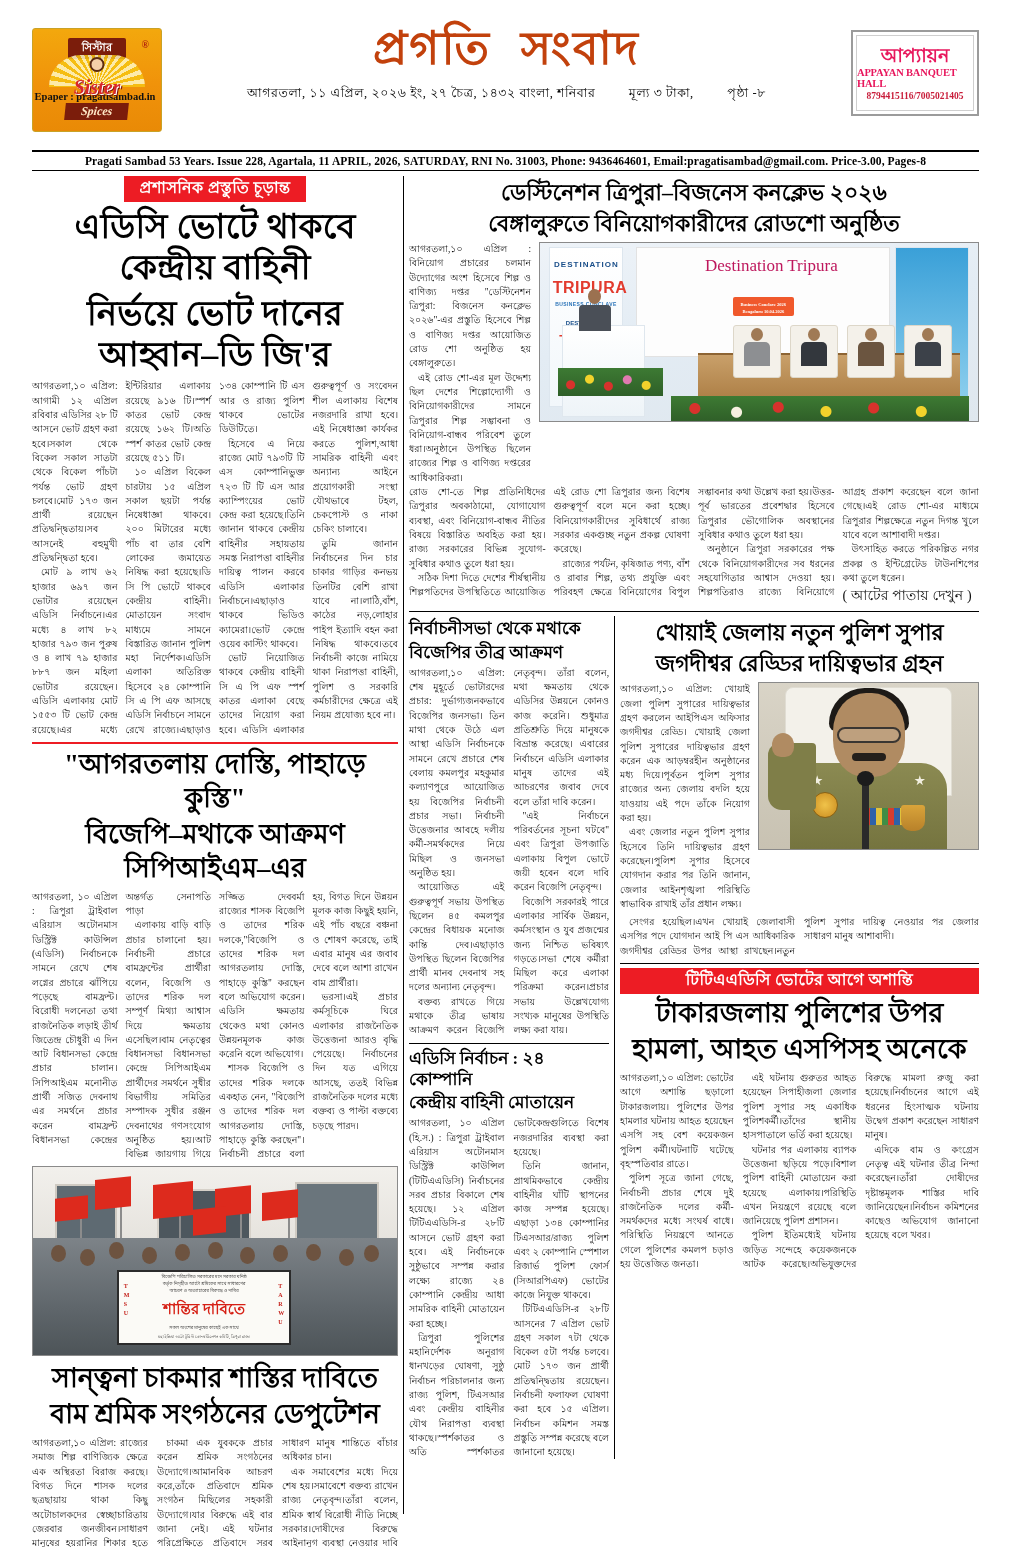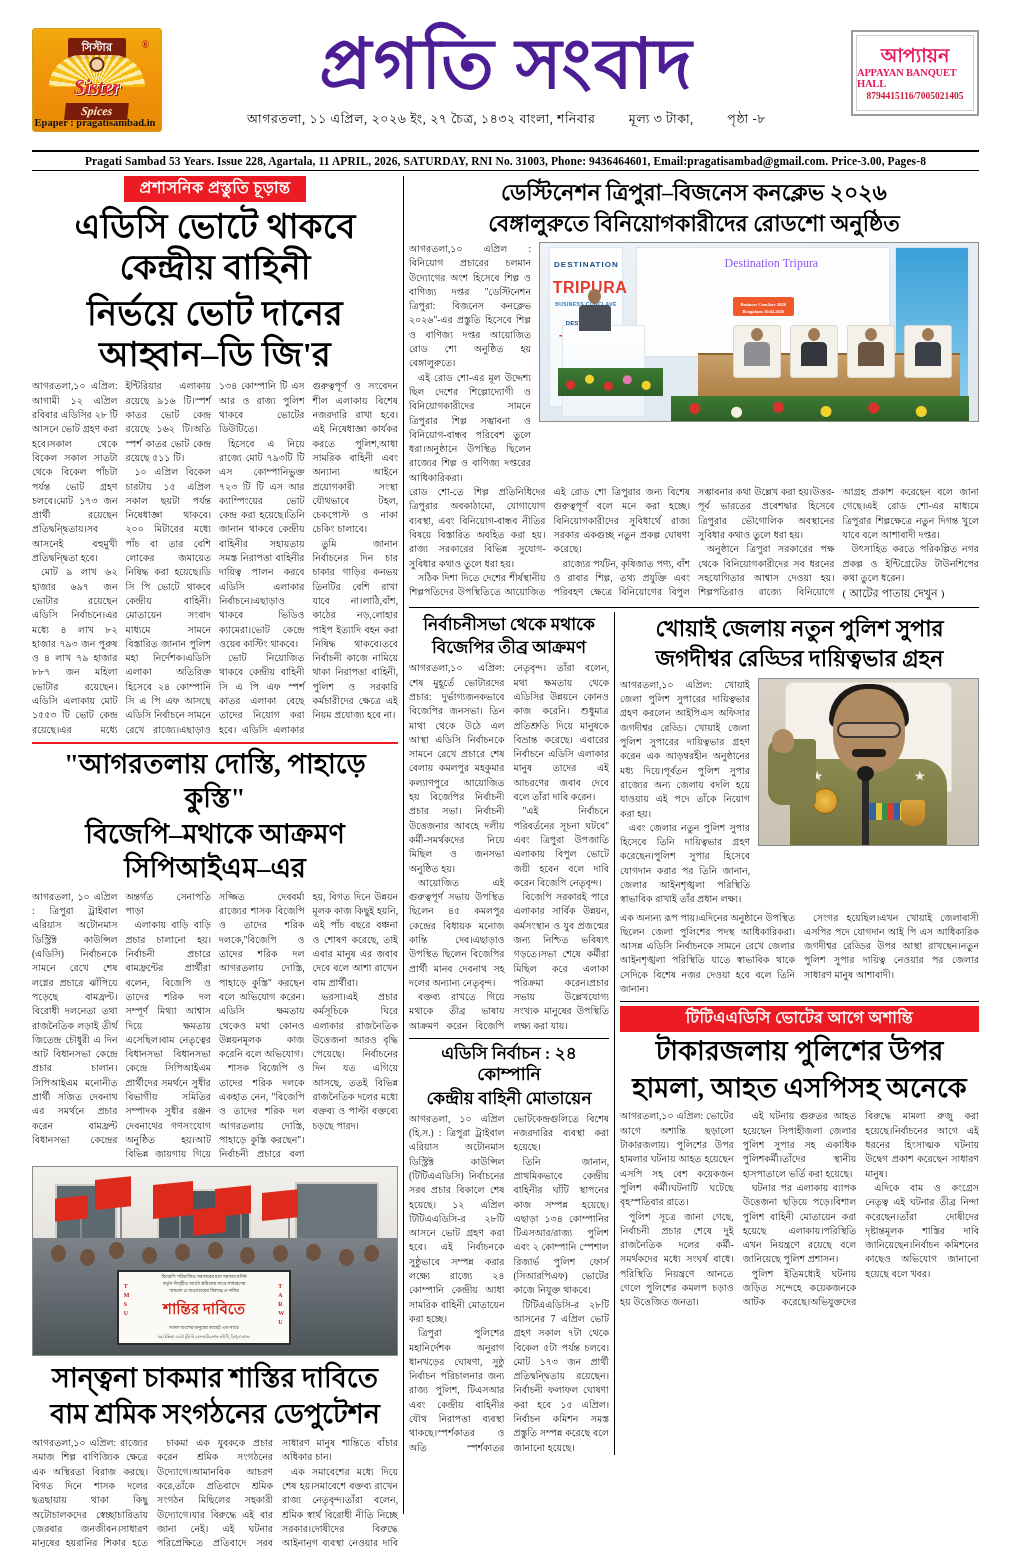--- a/index.html
+++ b/index.html
@@ -111,26 +111,26 @@
     transform: skewX(-6deg);
   }
 
   .masthead-center {
     flex: 1 1 auto;
     text-align: center;
     padding: 0 6px;
     position: relative;
   }
   .paper-title {
-    font-family: Liberation Serif, serif;
-    font-size: 70px;
+    font-family: Liberation Mono, monospace;
+    font-size: 46px;
     font-weight: bold;
     line-height: 1.05;
     letter-spacing: 2px;
-    color: #4c1d95;
+    color: #c2410c;
     white-space: nowrap;
   }
   .masthead-subline {
     margin-top: 8px;
     font-size: 12.5px;
     letter-spacing: 0.6px;
     color: #000;
     white-space: nowrap;
   }
   .epaper {
@@ -236,21 +236,20 @@
   }
   .headline-md {
     text-align: center;
     font-size: 22px;
     font-weight: bold;
     line-height: 1.25;
     margin: 3px 0 2px 0;
     color: #000;
   }
   .headline-sm {
-    text-align: center;
     font-size: 17px;
     font-weight: bold;
     line-height: 1.25;
     margin: 2px 0 2px 0;
     color: #000;
   }
 
   
   .cols2 { column-count: 2; column-gap: 9px; column-rule: none; }
   .cols3 { column-count: 3; column-gap: 9px; }
@@ -279,21 +278,21 @@
     height: 180px;
     background: linear-gradient(170deg, #eef3f8 0%, #e3ecf4 45%, #dfe7ee 100%);
   }
   .pc-screen {
     position: absolute; left: 22%; top: 2%; width: 58%; height: 62%;
     background: #fdfdfd; border: 1px solid #e2e2e2;
   }
   .pc-screen-title {
     position: absolute; top: 8px; left: 16px; right: 0;
     text-align: center; font-family: "Liberation Serif", serif;
-    font-size: 12px; color: #8b5cf6;
+    font-size: 17px; color: #be185d;
   }
   .pc-orange {
     position: absolute; left: 38%; top: 46%; width: 24%; height: 17%;
     background: #f0592c; border-radius: 2px;
     color: #fff; font-size: 4.5px; text-align: center; padding-top: 5px;
     line-height: 1.5; font-weight: bold;
   }
   .pc-banner {
     position: absolute; top: 2%; width: 17%; height: 90%;
     background: linear-gradient(#ffffff, #f2f7fb);
@@ -451,21 +450,21 @@
     background: #2a2a2a; }
   .po-mic::before { content:""; position:absolute; top:-9px; left:-5px;
     width: 17px; height: 15px; border-radius: 50%; background: #1c1c1c; }
   .po-arm { position: absolute; left: 4%; top: 36%; width: 22%; height: 40%;
     background: #7f7e48; border-radius: 12px 4px 4px 14px; }
   .po-hand { position: absolute; left: 6%; top: 30%; width: 22px; height: 24px;
     border-radius: 50% 50% 40% 40%; background: #b08b62; }
   .po-shoulderpatch { position:absolute; right: 14%; top: 48%; width: 24px; height: 26px;
     background: linear-gradient(#d9a43a, #b8812a); border-radius: 3px 3px 10px 10px; }
 
-  .note-ref { font-size: 11px; }
+  .note-ref { font-size: 14px; }
 </style>
 </head>
 <body>
 
 <div class="page">
 
   <div class="masthead">
 
     <div class="logo-box">
       <span class="logo-reg">®</span>
@@ -720,21 +719,20 @@
                   <div class="po-glass"></div>
                   <div class="po-mustache"></div>
                   <div class="po-arm"></div>
                   <div class="po-hand"></div>
                   <div class="po-mic"></div>
                 </div>
               </div>
             </div>
 
             <div class="body cols2" style="margin-top:4px">
-              <p class="noind">এক অন্যন্য রূপ পায়।এদিনের অনুষ্ঠানে উপস্থিত ছিলেন জেলা পুলিশের পদস্থ আধিকারিকরা।আসন্ন এডিসি নির্বাচনকে সামনে রেখে জেলার আইনশৃঙ্খলা পরিস্থিতি যাতে স্বাভাবিক থাকে সেদিকে বিশেষ নজর দেওয়া হবে বলে তিনি জানান।</p>
               <p>সেংগর হয়েছিল।এখন খোয়াই জেলাবাসী এসপির পদে যোগদান আই পি এস আধিকারিক জগদীশ্বর রেড্ডির উপর আস্থা রাখছেন।নতুন পুলিশ সুপার দায়িত্ব নেওয়ার পর জেলার সাধারণ মানুষ আশাবাদী।</p>
             </div>
             <div class="hr-blk-thin"></div>
           </div>
 
           <div class="section">
             <div class="kicker">টিটিএএডিসি ভোটের আগে অশান্তি</div>
             <div class="headline-lg">টাকারজলায় পুলিশের উপর</div>
             <div class="headline-lg">হামলা, আহত এসপিসহ অনেকে</div>
             <div class="body cols3" style="margin-top:4px">

